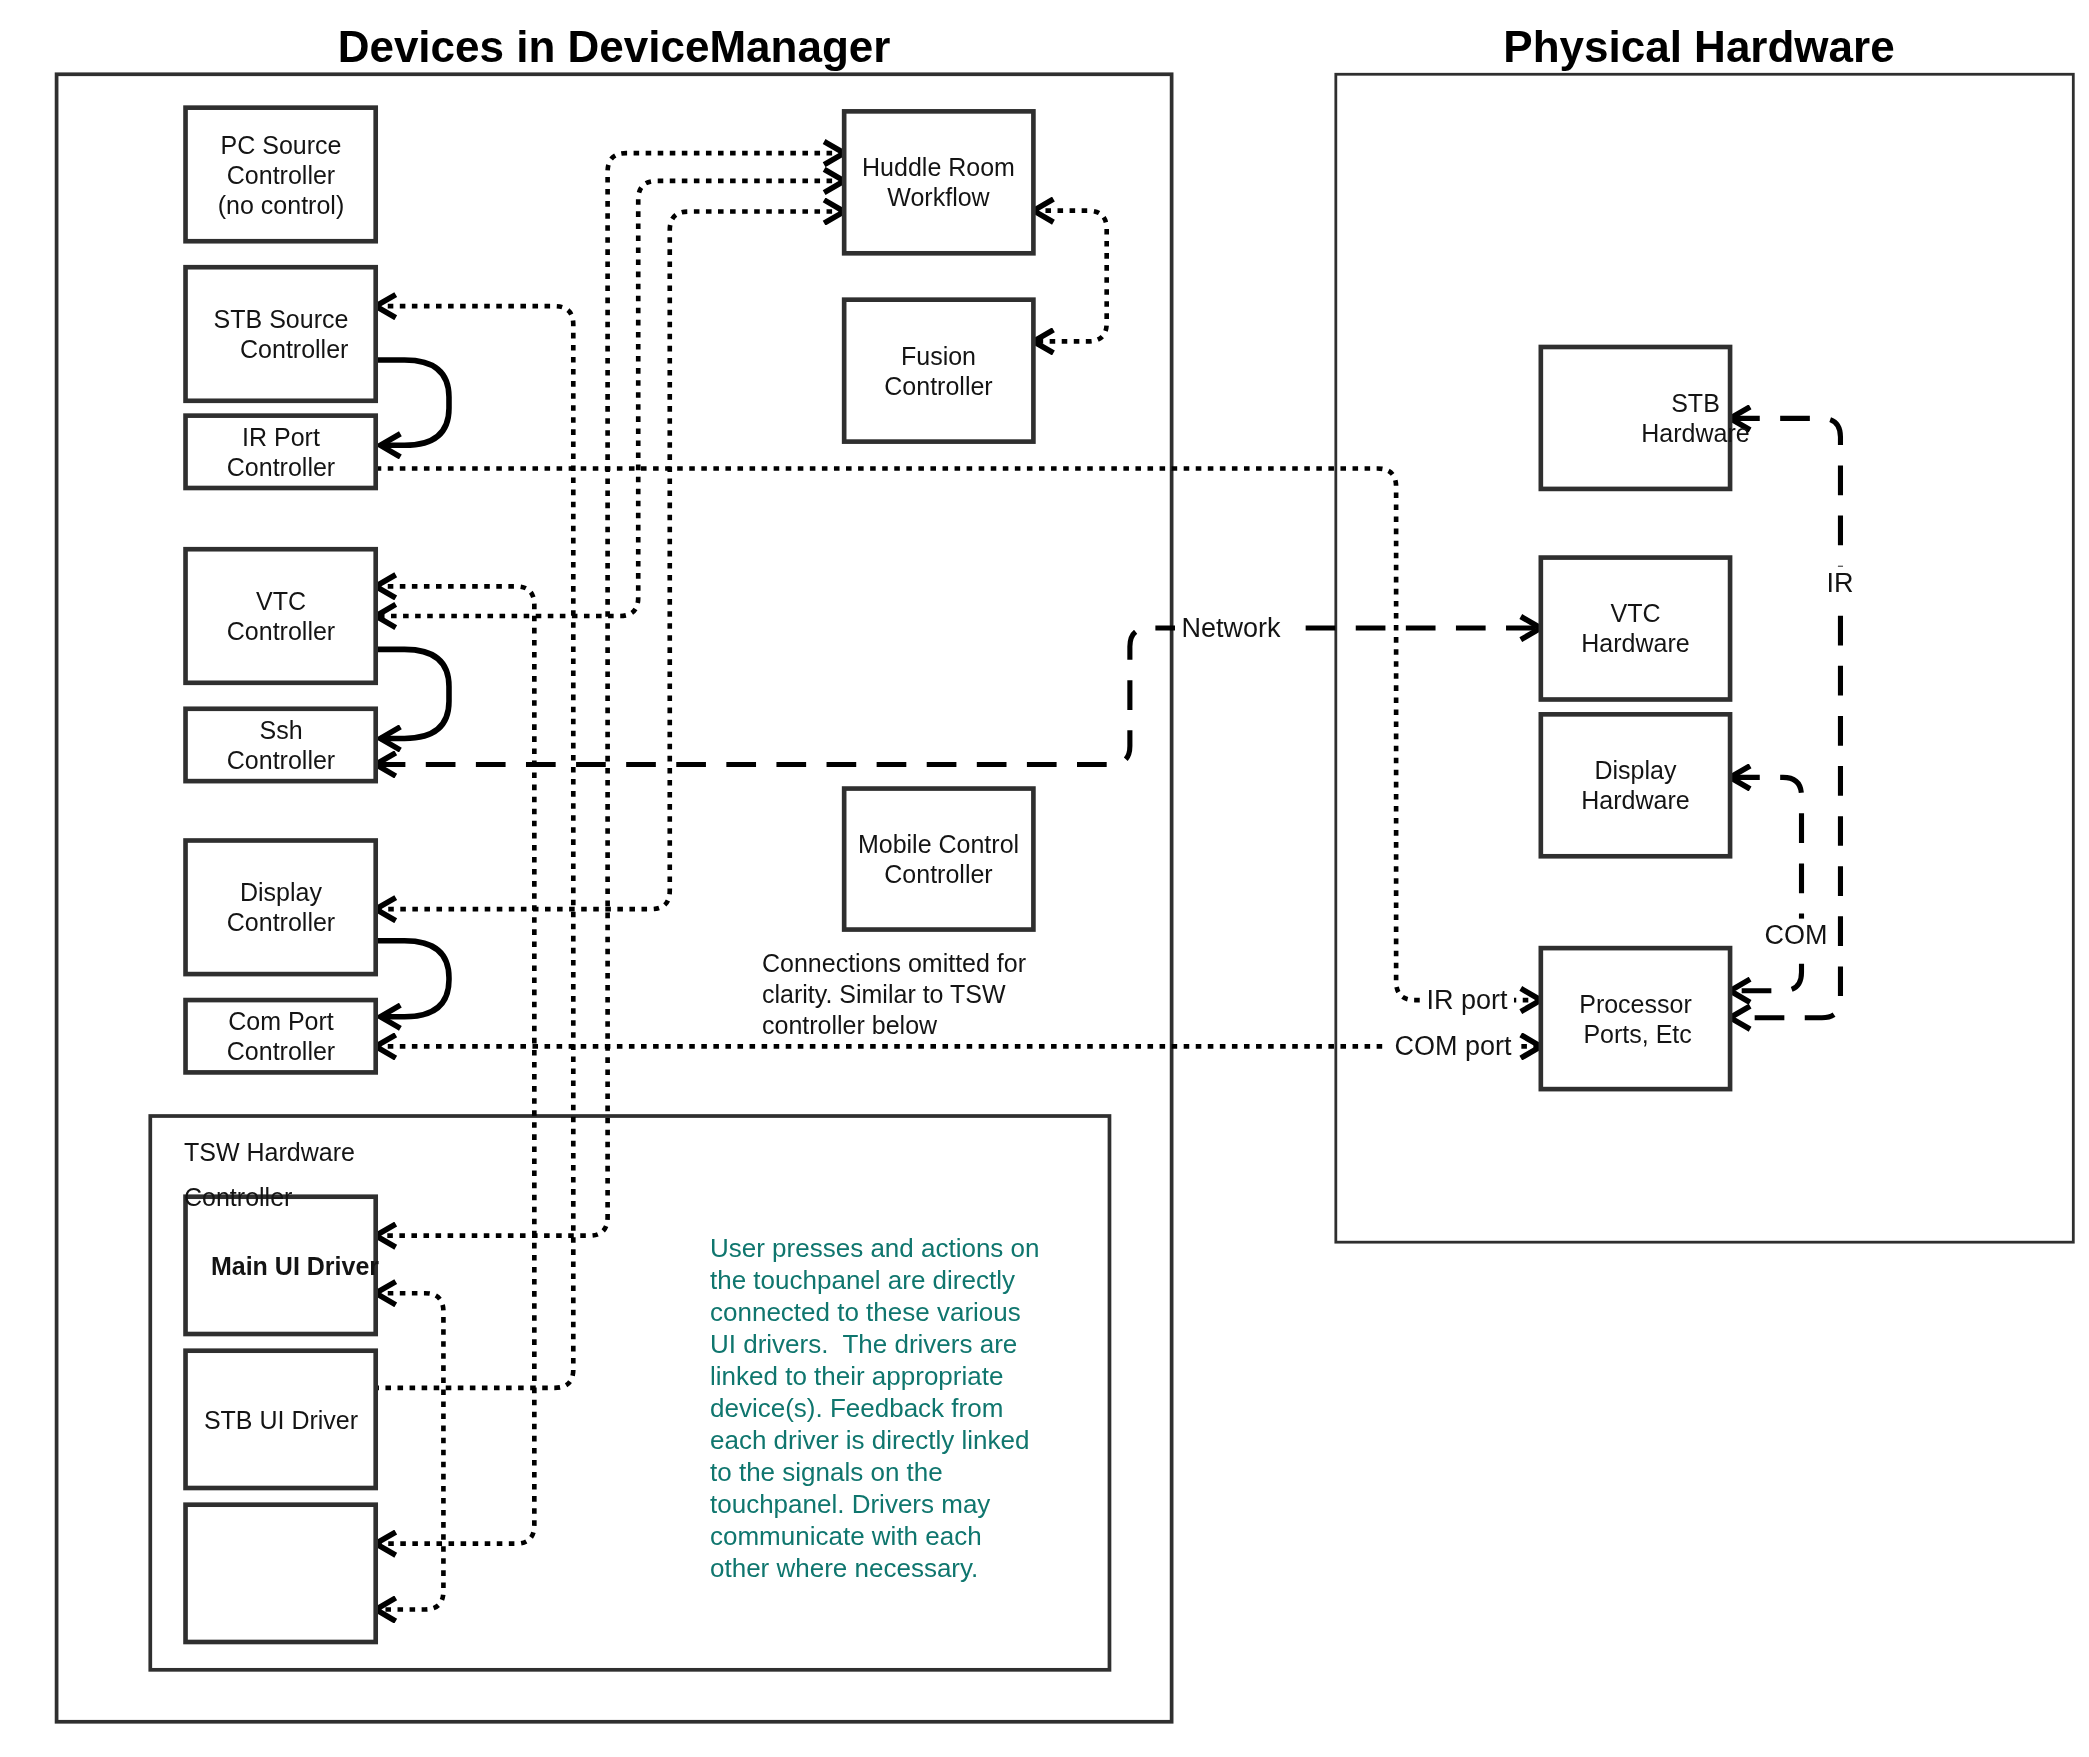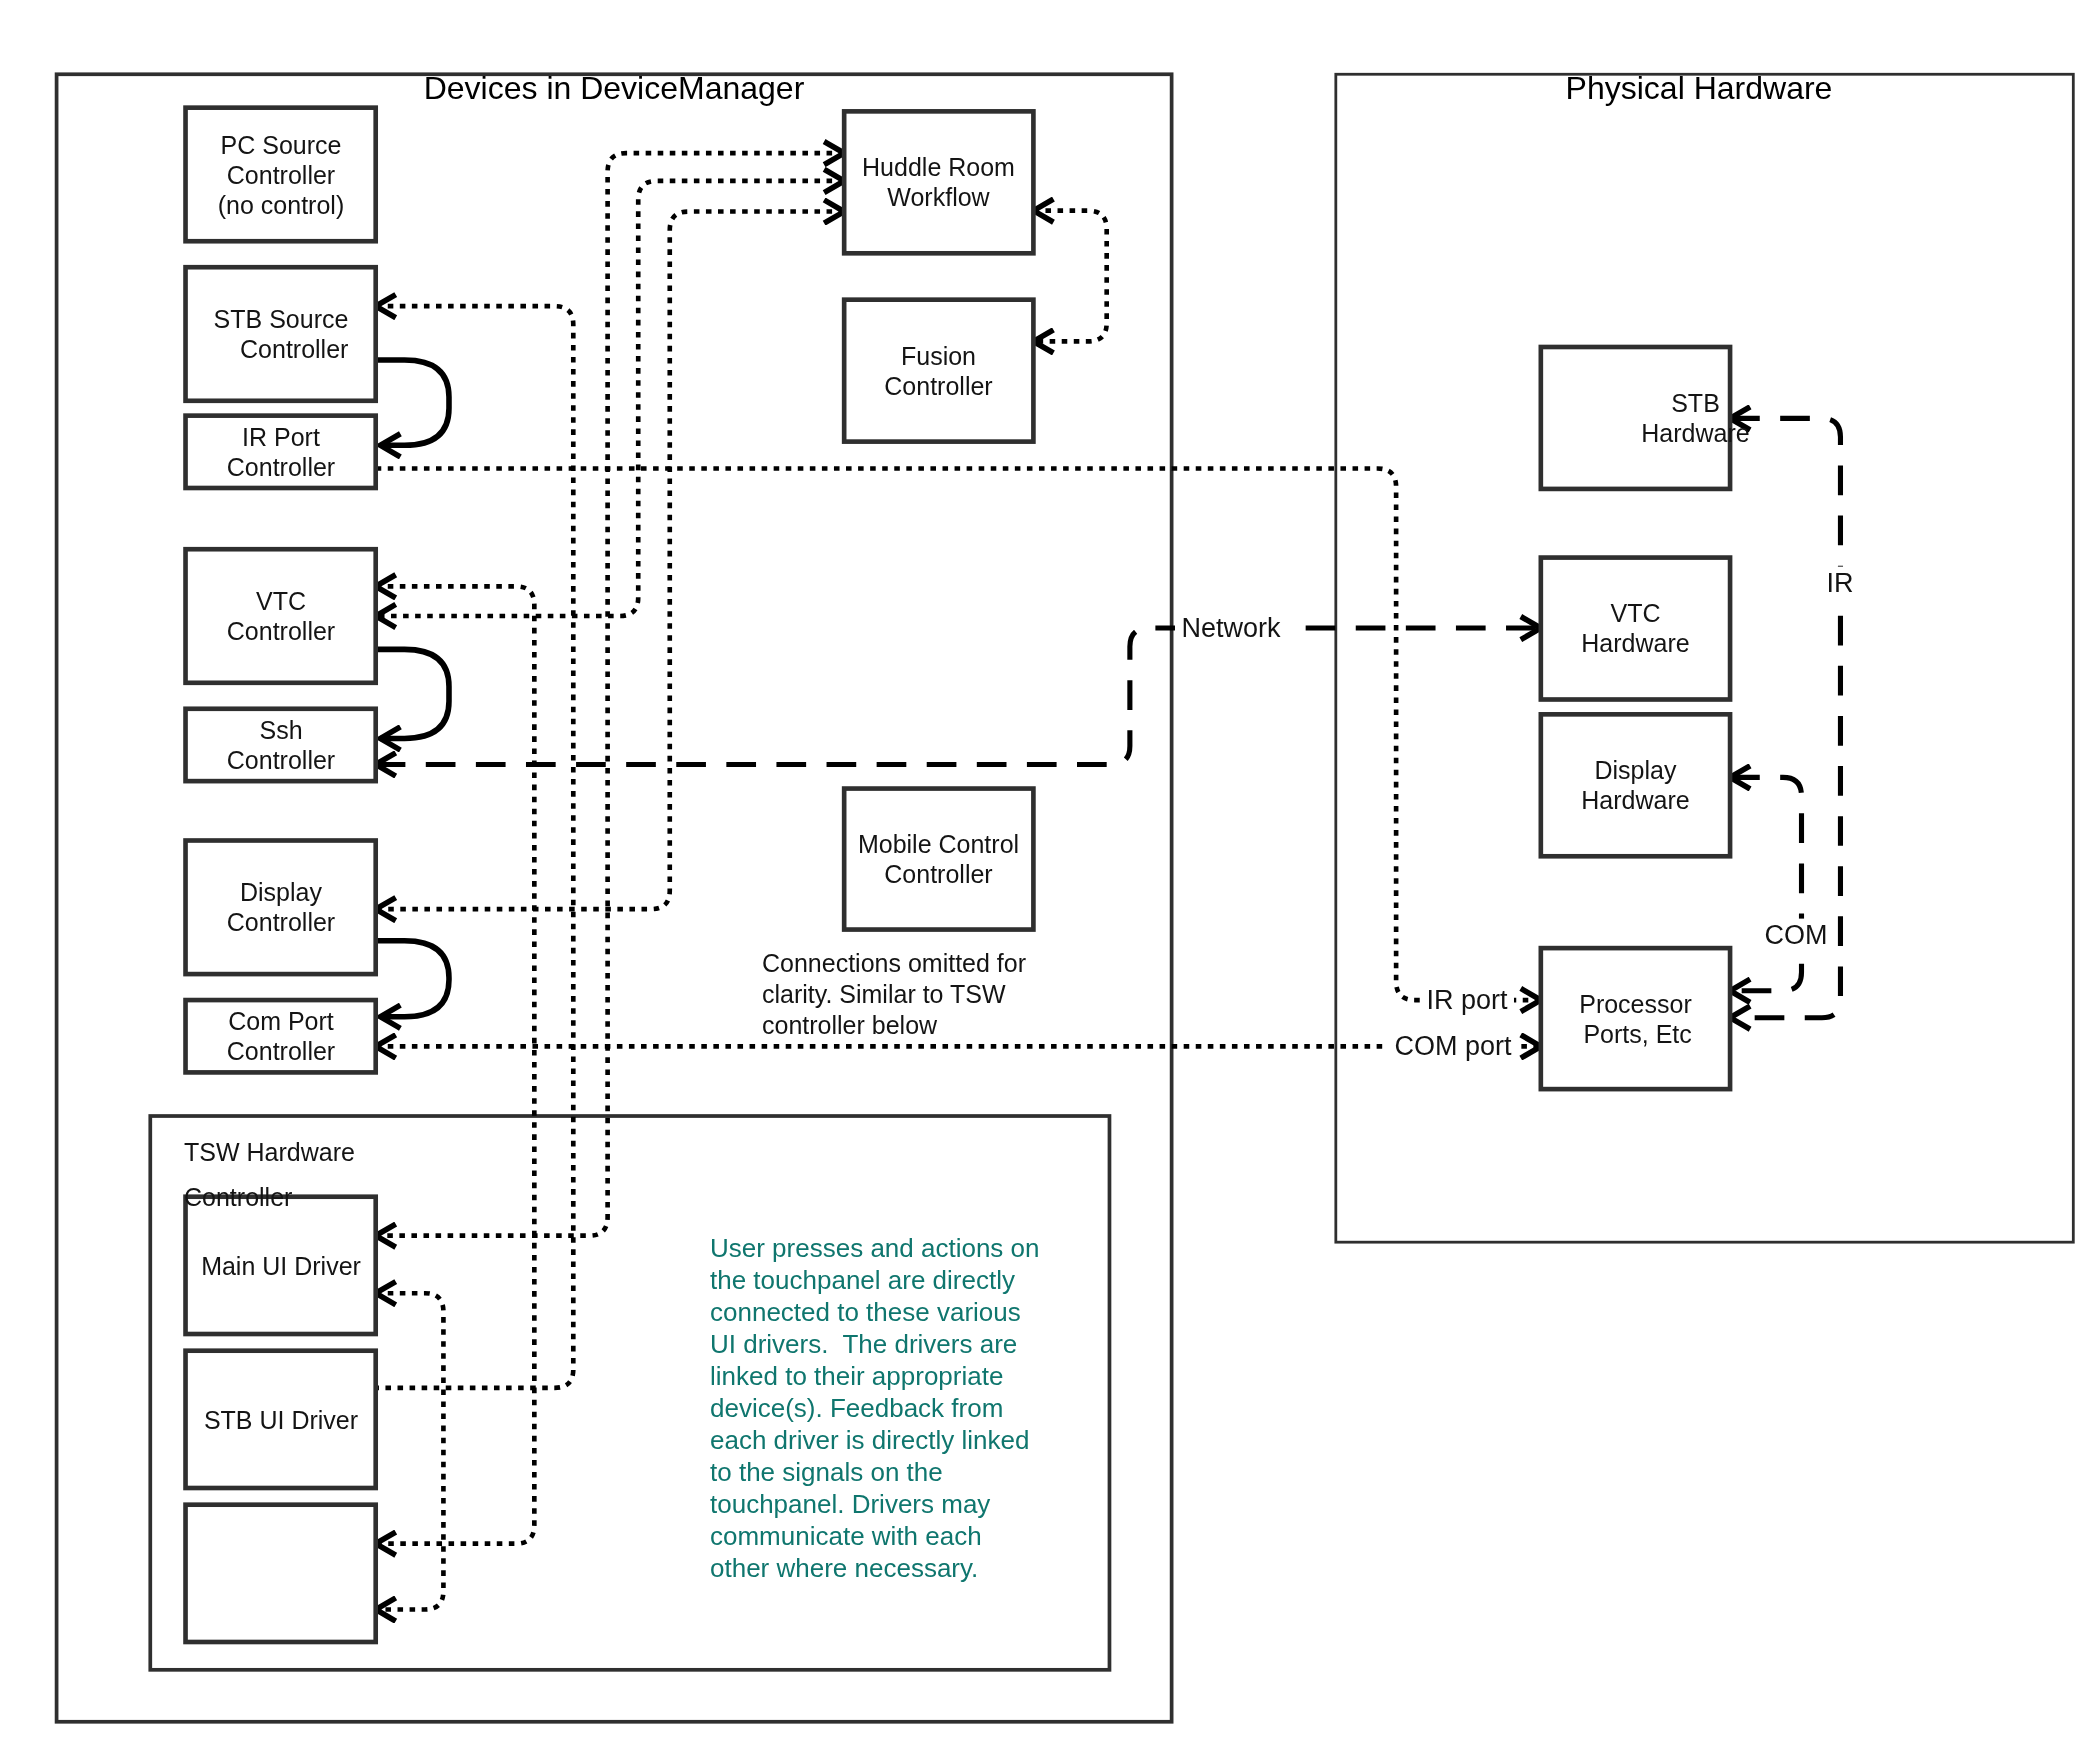--- a/index.html
+++ b/index.html
@@ -1,22 +1,22 @@
 <!DOCTYPE html>
 <html style="font-size:15px"><head>
 <meta charset="utf-8">
 <style>
   html,body{margin:0;padding:0;background:#ffffff;}
   body{width:2090px;height:1758px;position:relative;font-family:"Liberation Sans","DejaVu Sans",sans-serif;}
   .canvas{position:absolute;left:0;top:0;width:2090px;height:1758px;}
   svg{position:absolute;left:0;top:0;}
   .lbl{position:absolute;display:flex;align-items:center;justify-content:center;
        text-align:center;font-size:25px;line-height:30px;color:#141414;white-space:pre-wrap;}
-  .title{position:absolute;font-size:32px;font-weight:normal;color:#000;text-align:center;
-         transform:translateX(-50%);white-space:nowrap;margin-top:48px;}
+  .title{position:absolute;font-size:44px;font-weight:bold;color:#000;text-align:center;
+         transform:translateX(-50%);white-space:nowrap;}
   .edge-label{position:absolute;transform:translate(-50%,-50%);background:#ffffff;
               padding:0.9px 6.5px;font-size:27px;color:#141414;white-space:nowrap;}
   .note{position:absolute;font-size:25px;line-height:31px;color:#141414;white-space:pre-wrap;}
   .para{position:absolute;font-size:26px;line-height:32px;color:#0f766e;white-space:pre-wrap;}
   .tsw-label{position:absolute;font-size:25px;line-height:45px;color:#141414;white-space:pre-wrap;text-align:left;}
 </style>
 </head>
 <body>
 
 <div class="canvas">
@@ -97,21 +97,21 @@
 <div class="lbl" style="left:186px;top:840px;width:190px;height:134px;">Display
 Controller</div>
 <div class="lbl" style="left:186px;top:1000px;width:190px;height:72px;">Com Port
 Controller</div>
 <div class="lbl" style="left:844px;top:111px;width:189px;height:142px;">Huddle Room
 Workflow</div>
 <div class="lbl" style="left:844px;top:300px;width:189px;height:142px;">Fusion
 Controller</div>
 <div class="lbl" style="left:844px;top:788px;width:189px;height:141px;">Mobile Control
 Controller</div>
-<div class="lbl" style="left:186px;top:1197px;width:190px;height:137px;">Main UI Driver</div>
+<div class="lbl" style="left:200px;top:1197px;width:190px;height:137px;font-weight:bold;">Main UI Driver</div>
 <div class="lbl" style="left:186px;top:1351px;width:190px;height:137px;">STB UI Driver</div>
 <div class="lbl" style="left:1601px;top:347px;width:189px;height:142px;">STB
 Hardware</div>
 <div class="lbl" style="left:1541px;top:557px;width:189px;height:142px;">VTC
 Hardware</div>
 <div class="lbl" style="left:1541px;top:714px;width:189px;height:142px;">Display
 Hardware</div>
 <div class="lbl" style="left:1541px;top:948px;width:189px;height:141px;text-align:right;">Processor
 Ports, Etc</div>
 

